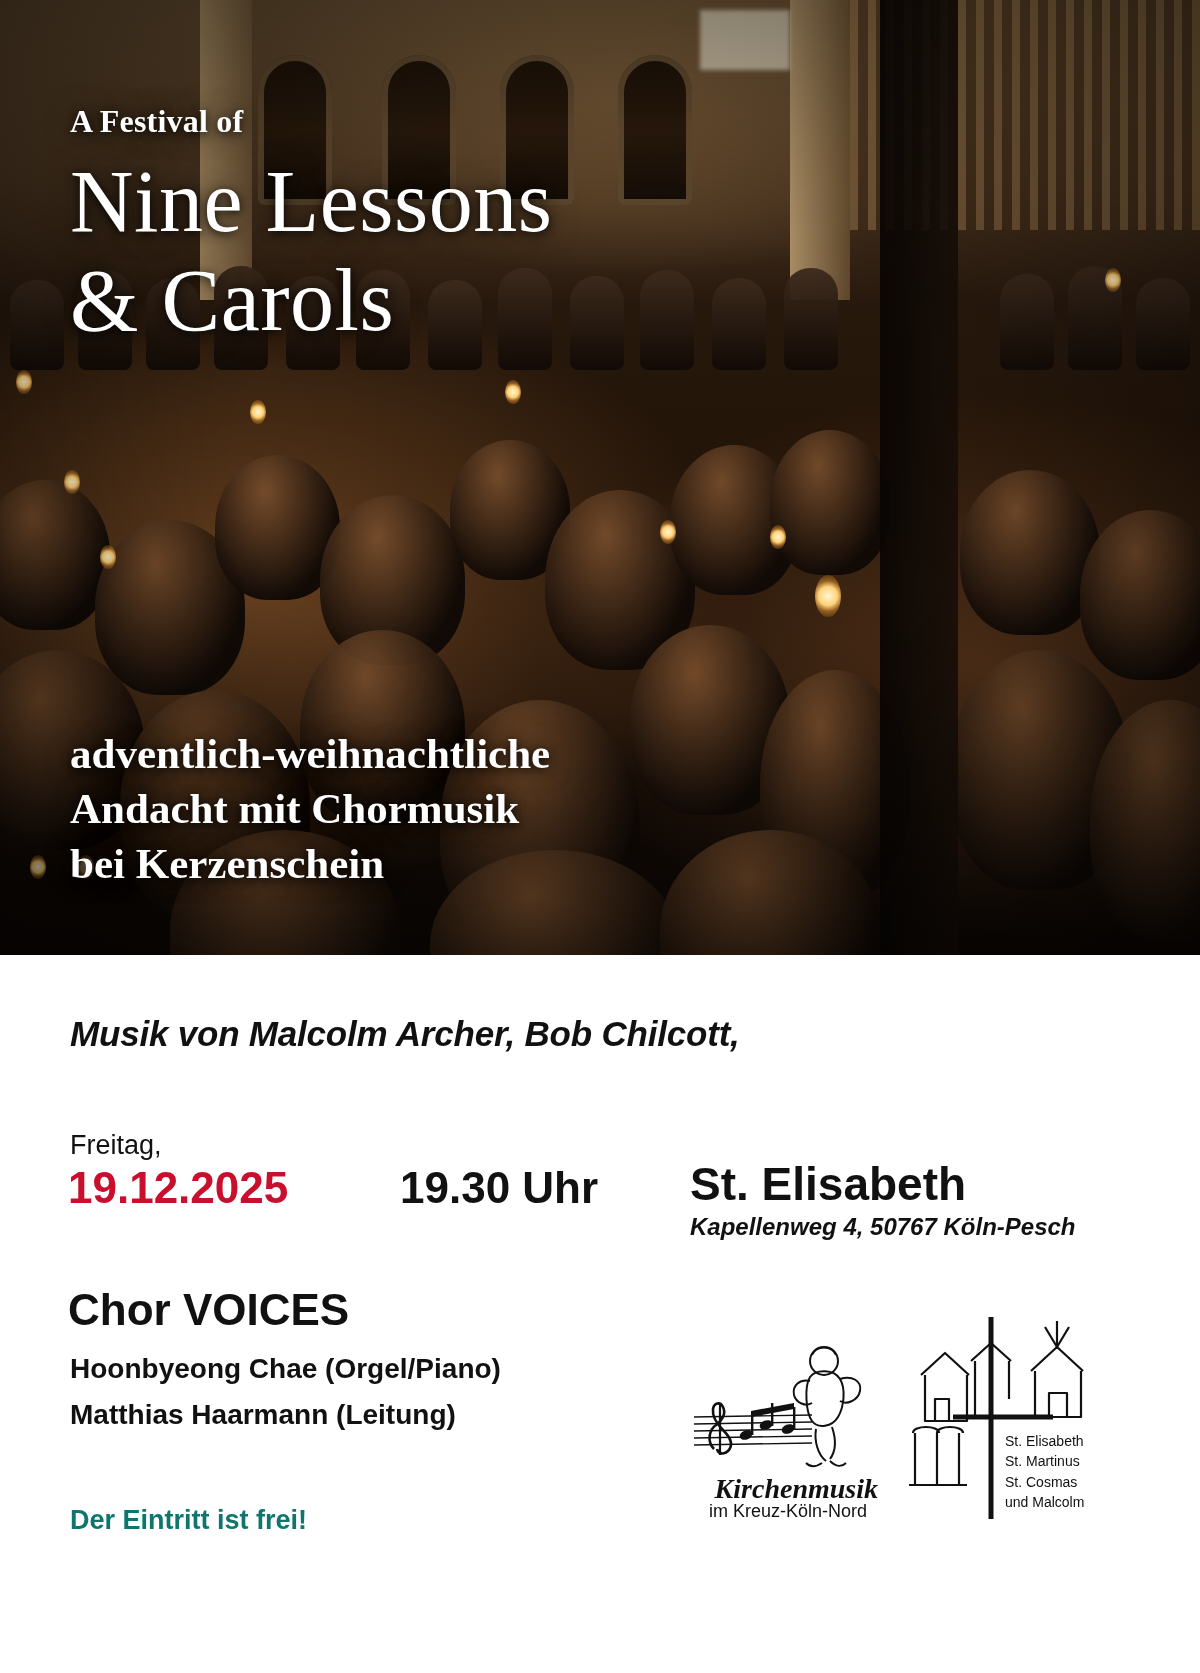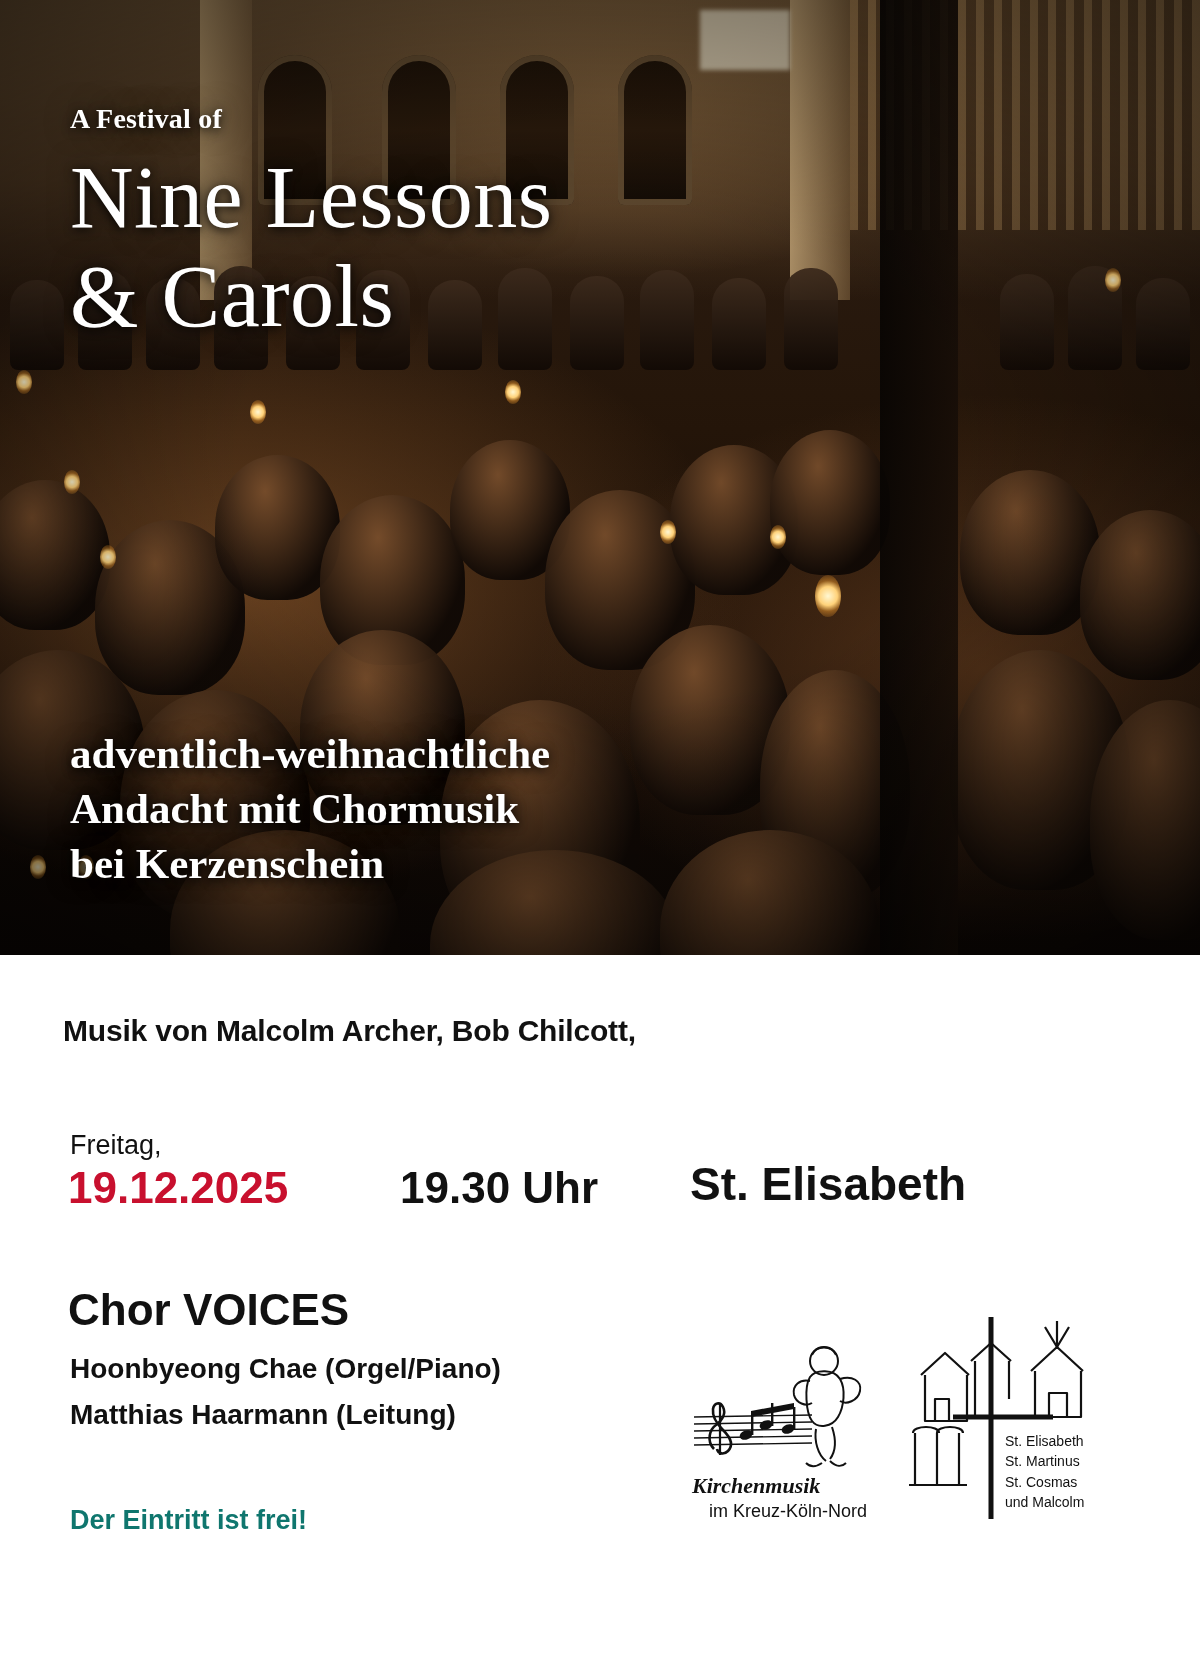--- a/index.html
+++ b/index.html
@@ -131,21 +131,21 @@
   
   .title-block {
     position: absolute;
     left: 70px;
     top: 105px;
     color: #ffffff;
     font-family: "Liberation Serif", serif;
     text-shadow: 0 2px 10px rgba(0,0,0,0.85), 0 0 28px rgba(0,0,0,0.6);
   }
   .title-small {
-    font-size: 28px;
+    font-size: 32px;
     font-weight: 700;
     line-height: 1.0;
     letter-spacing: 0.2px;
   }
   .title-main {
     font-size: 88px;
     font-weight: 400;
     line-height: 1.12;
     margin-top: 16px;
     letter-spacing: 0.5px;
@@ -170,27 +170,28 @@
     left: 0;
     top: 955px;
     width: 1200px;
     height: 718px;
     background: #ffffff;
     color: #111111;
   }
 
   .composers {
     position: absolute;
-    left: 63px;
+    left: 70px;
     top: 55px;
     width: 1060px;
-    font-size: 30px;
+    font-size: 35px;
     font-weight: 700;
     line-height: 1.38;
     letter-spacing: -0.2px;
+    font-style: italic;
   }
 
   .weekday {
     position: absolute;
     left: 70px;
     top: 175px;
     font-size: 27px;
     font-weight: 400;
   }
 
@@ -262,27 +263,27 @@
   .logo-kirchenmusik {
     position: absolute;
     left: 690px;
     top: 370px;
     width: 190px;
     height: 215px;
     color: #111;
   }
   .logo-kirchenmusik .lm-text1 {
     position: absolute;
-    left: 2px;
+    left: 8px;
     top: 148px;
     width: 180px;
-    text-align: left;
+    text-align: right;
     font-family: "Liberation Serif", serif;
     font-style: italic;
-    font-size: 22px;
+    font-size: 28px;
     font-weight: 700;
   }
   .logo-kirchenmusik .lm-text2 {
     position: absolute;
     left: 8px;
     top: 176px;
     width: 180px;
     text-align: center;
     font-size: 18px;
     font-weight: 400;
@@ -400,20 +401,21 @@
   <div class="info">
 
     <div class="composers">
       <div>Musik von Malcolm Archer, Bob Chilcott,</div>
     </div>
 
     <div class="weekday">Freitag,</div>
     <div class="date">19.12.2025</div>
     <div class="time">19.30 Uhr</div>
     <div class="venue">St. Elisabeth</div>
+    <div class="address">Kapellenweg 4, 50767 Köln-Pesch</div>
 
     <div class="choir-name">Chor VOICES</div>
     <div class="performer-1">Hoonbyeong Chae (Orgel/Piano)</div>
     <div class="performer-2">Matthias Haarmann (Leitung)</div>
     <div class="free-entry">Der Eintritt ist frei!</div>
 
     <div class="logo-kirchenmusik">
       <svg width="190" height="150" viewBox="0 0 190 150">
 
         <line x1="4" y1="92" x2="122" y2="90" stroke="#111" stroke-width="1.4"></line>

